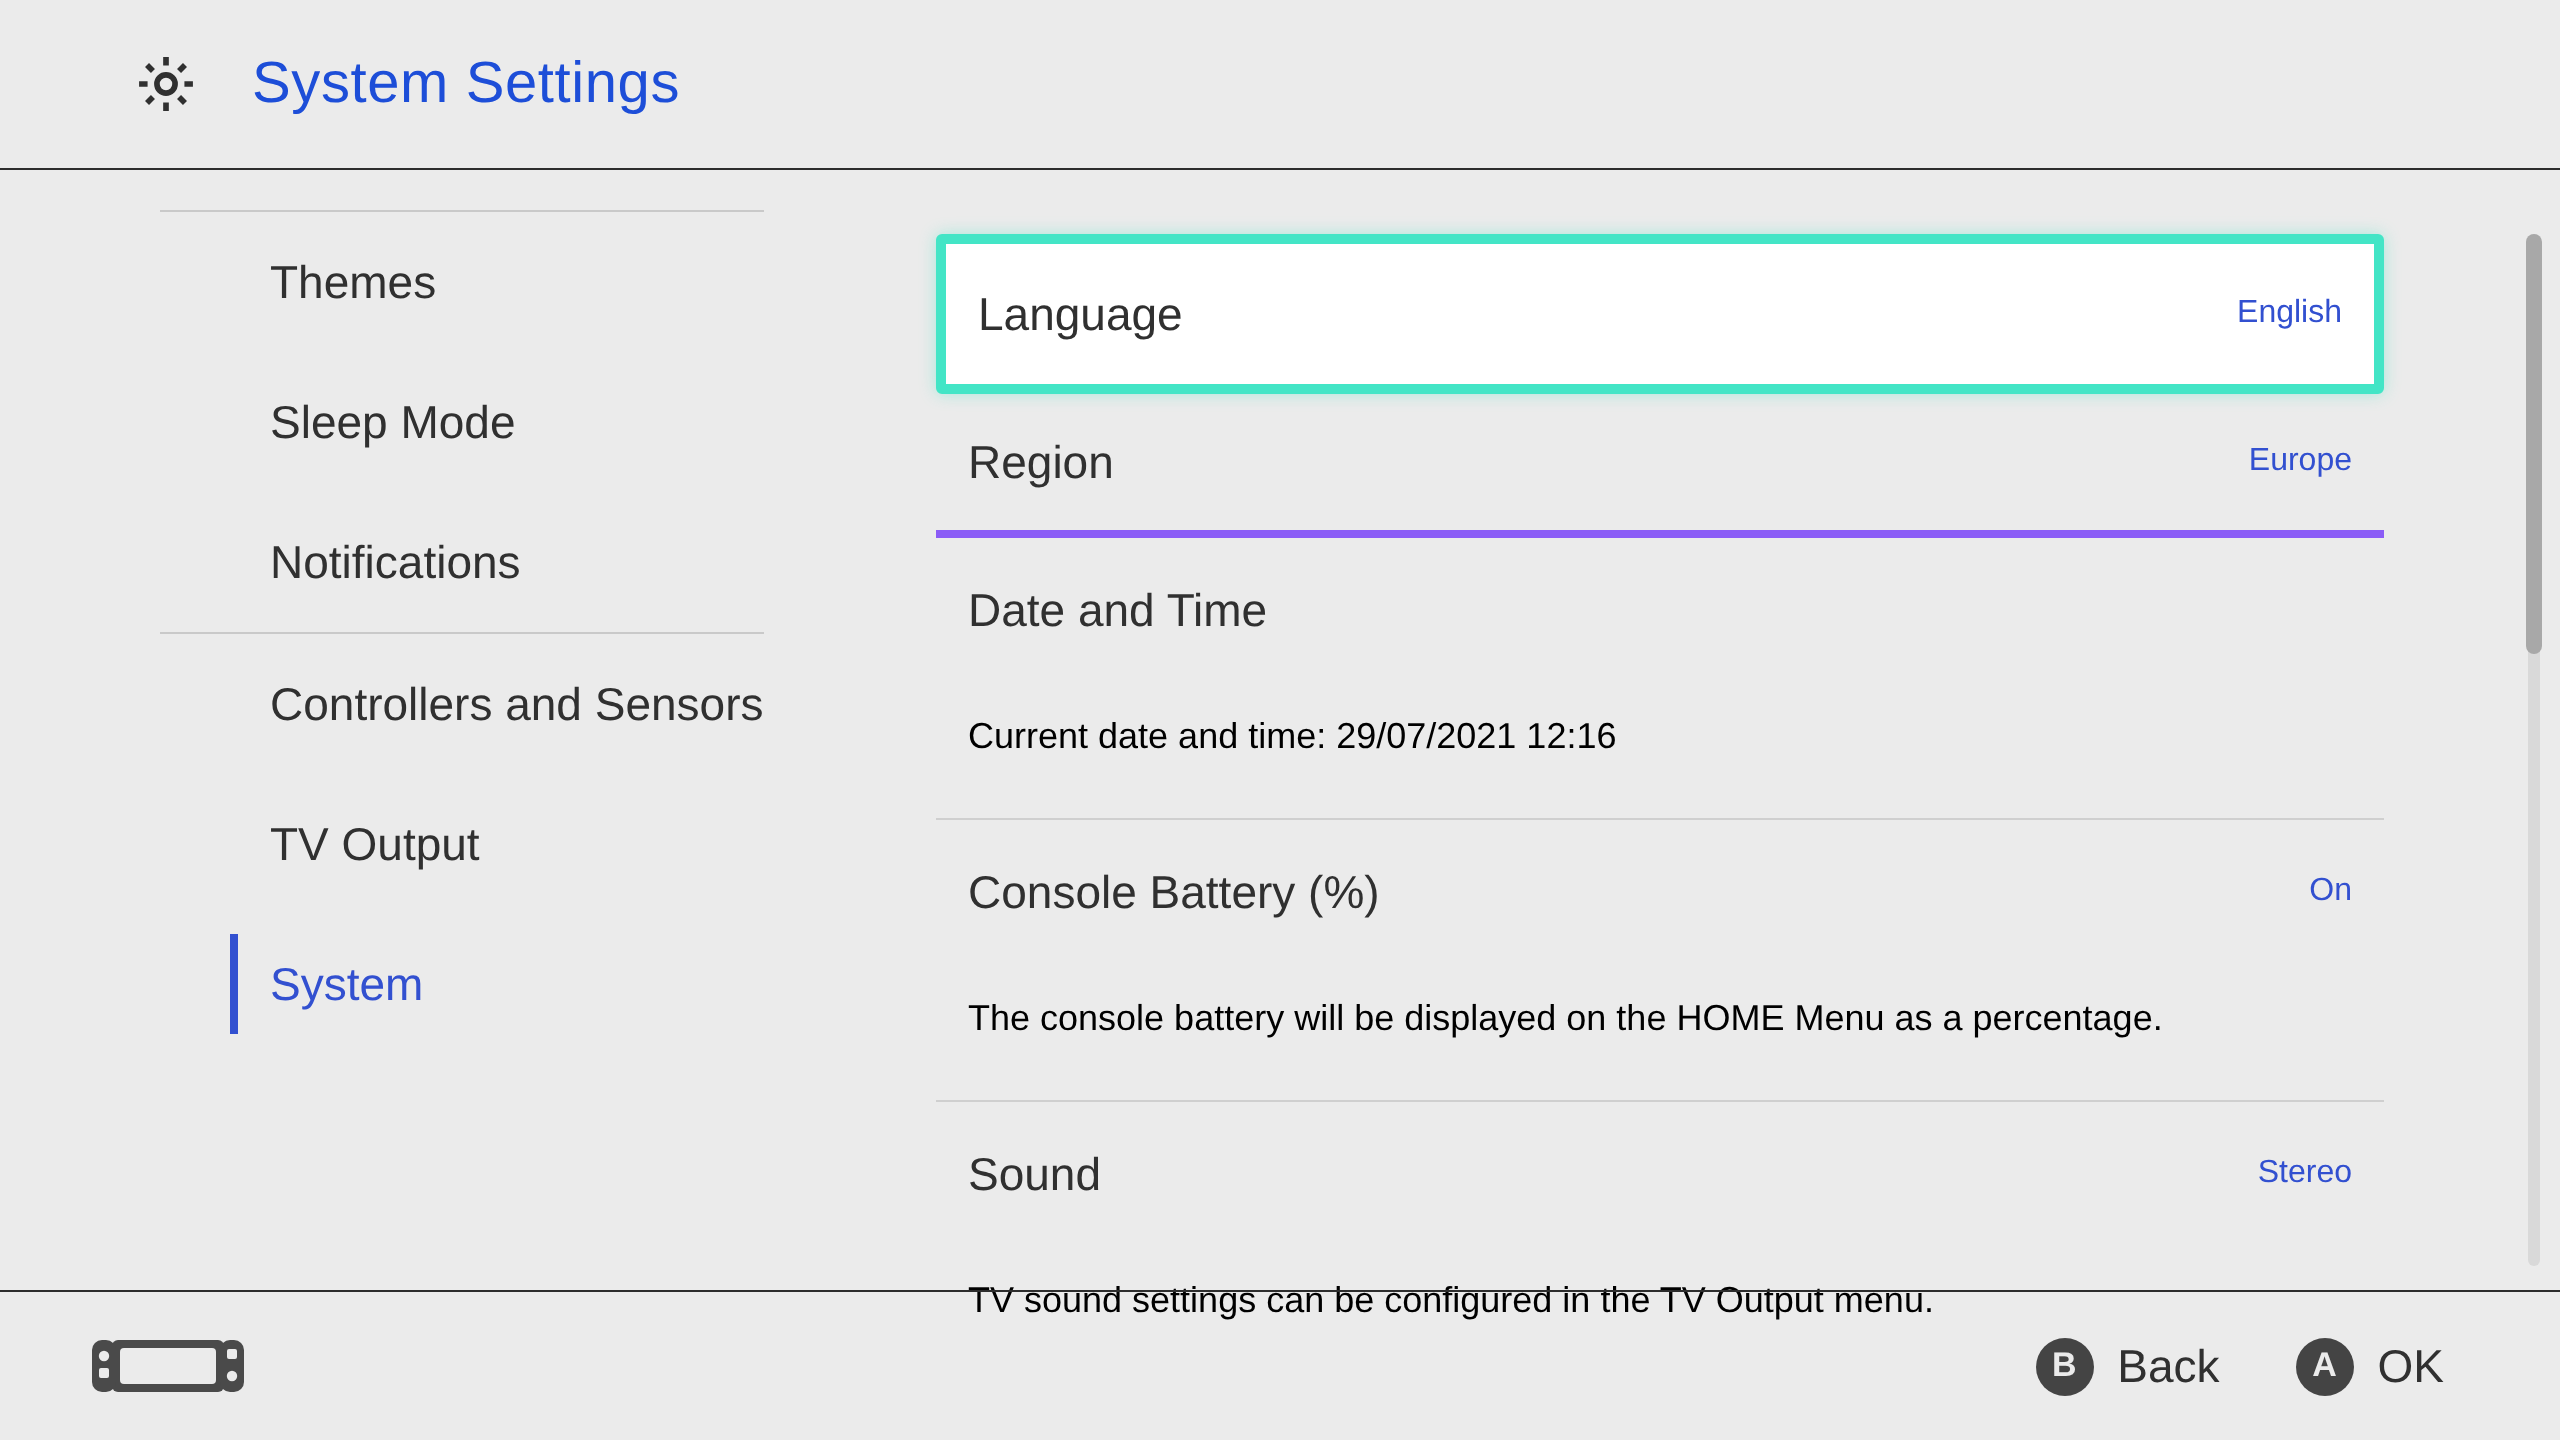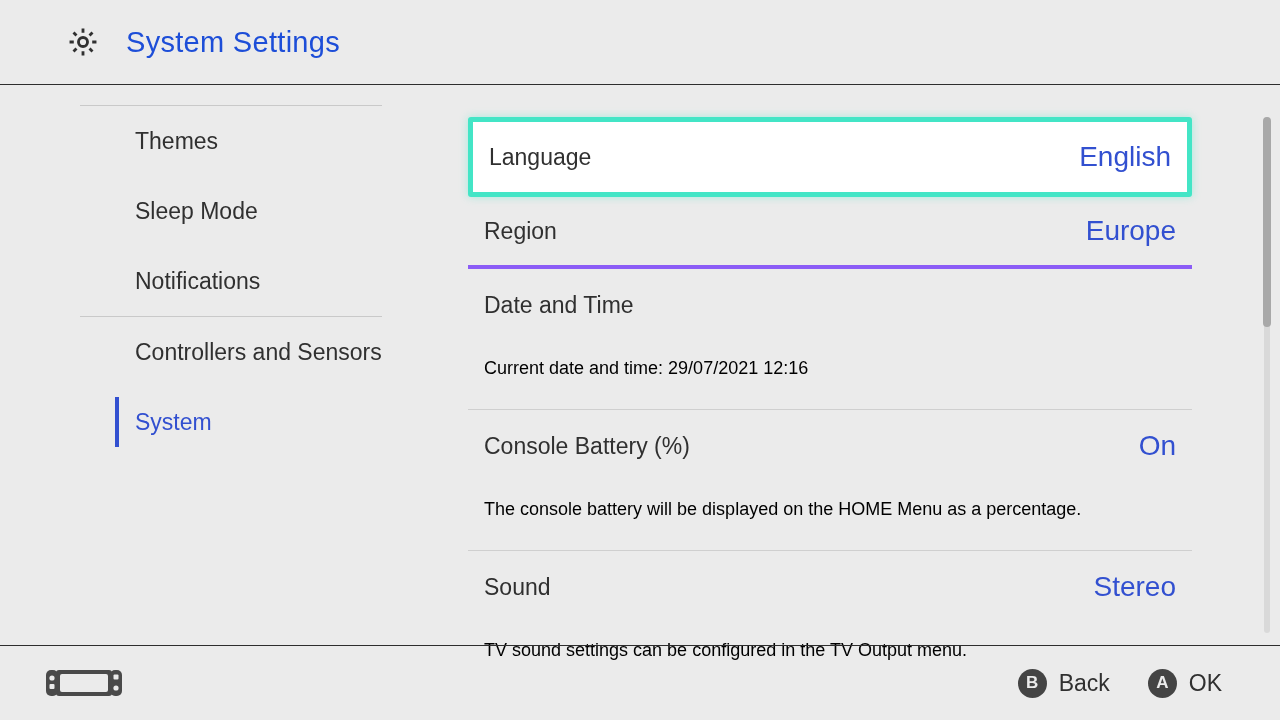--- a/index.html
+++ b/index.html
@@ -101,21 +101,21 @@
     display: flex;
     align-items: center;
     justify-content: space-between;
     padding: 0 16px;
     font-size: 23px;
     cursor: pointer;
     border-bottom: 4px solid #8b5cf6;
   }
   .row.noborder { border-bottom: none; }
   .row .label { color: #303030; font-weight: 400; }
-  .row .value { color: #3250d0; font-size: 28px; font-weight: 400; }
+  .row .value { color: #3250d0; font-size: 16px; font-weight: 400; }
   .row.highlight {
     border: 5px solid #43e5c6;
     border-radius: 3px;
     background: #ffffff;
     box-shadow: 0 0 8px rgba(67,229,198,0.4);
     height: 80px;
     margin-top: 0;
     border-bottom: 5px solid #43e5c6;
   }
   .helper {
@@ -212,20 +212,23 @@
       </div>
       <div class="side-item">
         <span>Sleep Mode</span>
       </div>
       <div class="side-item">
         <span>Notifications</span>
       </div>
       <div class="side-sep"></div>
       <div class="side-item">
         <span>Controllers and Sensors</span>
+      </div>
+      <div class="side-item">
+        <span>TV Output</span>
       </div>
       <div class="side-item selected">
         <span>System</span>
       </div>
     </div>
   </div>
 
   <div class="content">
 
     <div class="row highlight">

